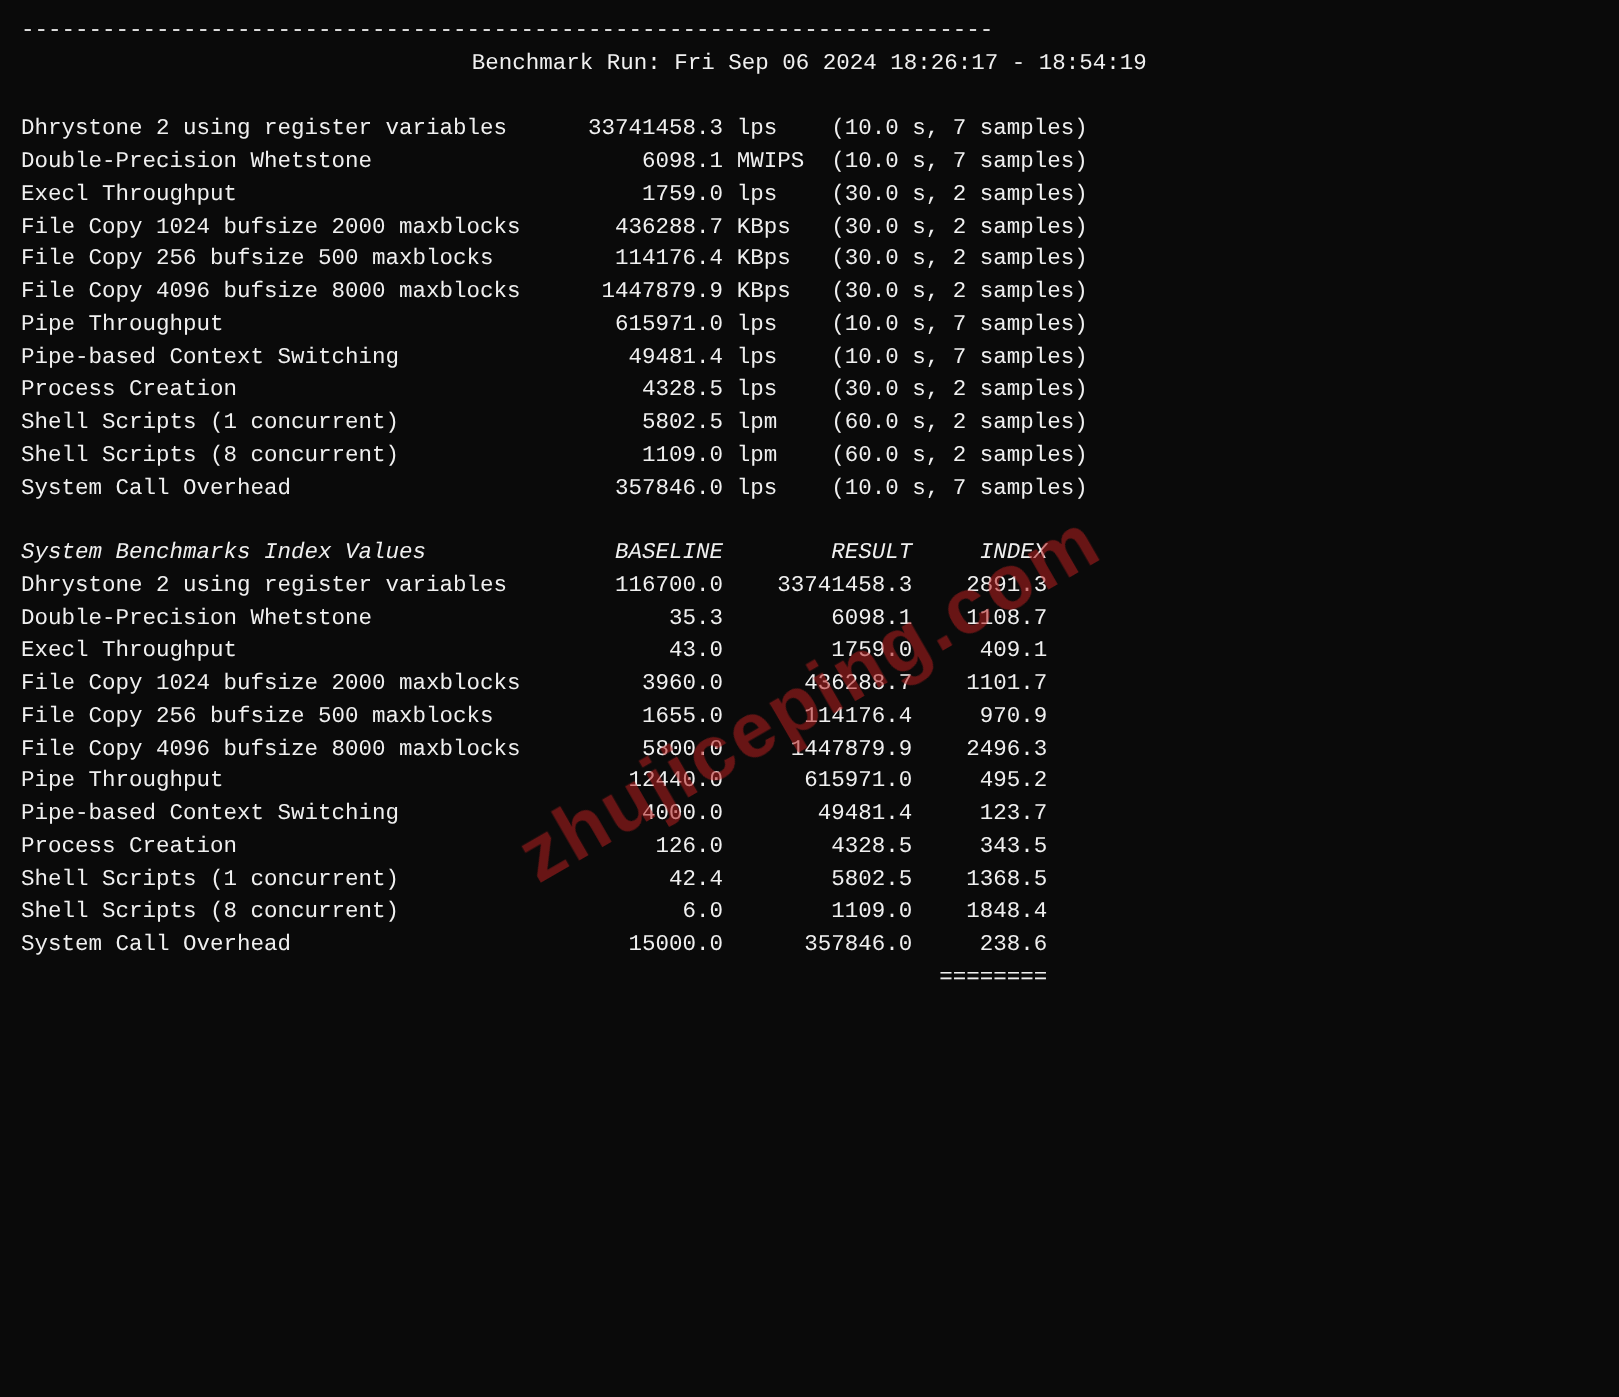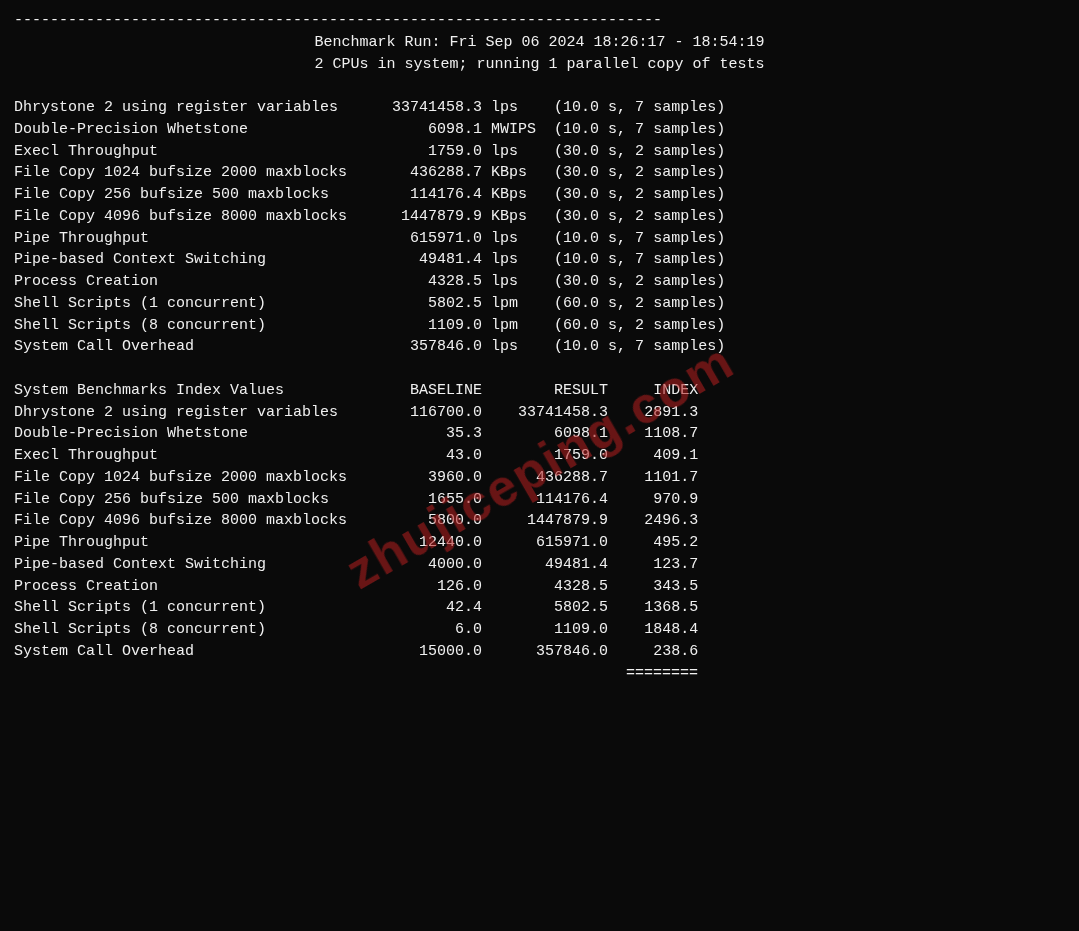--- a/index.html
+++ b/index.html
@@ -46,20 +46,21 @@
       white-space: pre;
     }
 
     .index-section {
       margin-top: 0;
     }
 
     .index-header {
       display: flex;
       white-space: pre;
+      font-style: italic;
     }
 
     .watermark {
       position: fixed;
       top: 50%;
       left: 50%;
       transform: translate(-50%, -50%) rotate(-30deg);
       color: rgba(180, 30, 30, 0.55);
       font-size: 52px;
       font-weight: bold;
@@ -81,21 +82,20 @@
     }
   </style>
 </head>
 <body>
 
 <div class="terminal">
 
   <div class="separator">------------------------------------------------------------------------</div>
 
   <div class="header-line">Benchmark Run: Fri Sep 06 2024 18:26:17 - 18:54:19</div>
-  <div class="header-line">2 CPUs in system; running 1 parallel copy of tests</div>
 
   <div class="blank"></div>
 
   <div class="benchmark-table" id="bench-table">
       <div class="row"><span>Dhrystone 2 using register variables  </span><span>    33741458.3</span><span> lps   </span><span> (10.0 s, 7 samples)</span></div>
       <div class="row"><span>Double-Precision Whetstone            </span><span>        6098.1</span><span> MWIPS </span><span> (10.0 s, 7 samples)</span></div>
       <div class="row"><span>Execl Throughput                      </span><span>        1759.0</span><span> lps   </span><span> (30.0 s, 2 samples)</span></div>
       <div class="row"><span>File Copy 1024 bufsize 2000 maxblocks </span><span>      436288.7</span><span> KBps  </span><span> (30.0 s, 2 samples)</span></div>
       <div class="row"><span>File Copy 256 bufsize 500 maxblocks   </span><span>      114176.4</span><span> KBps  </span><span> (30.0 s, 2 samples)</span></div>
       <div class="row"><span>File Copy 4096 bufsize 8000 maxblocks </span><span>     1447879.9</span><span> KBps  </span><span> (30.0 s, 2 samples)</span></div>

